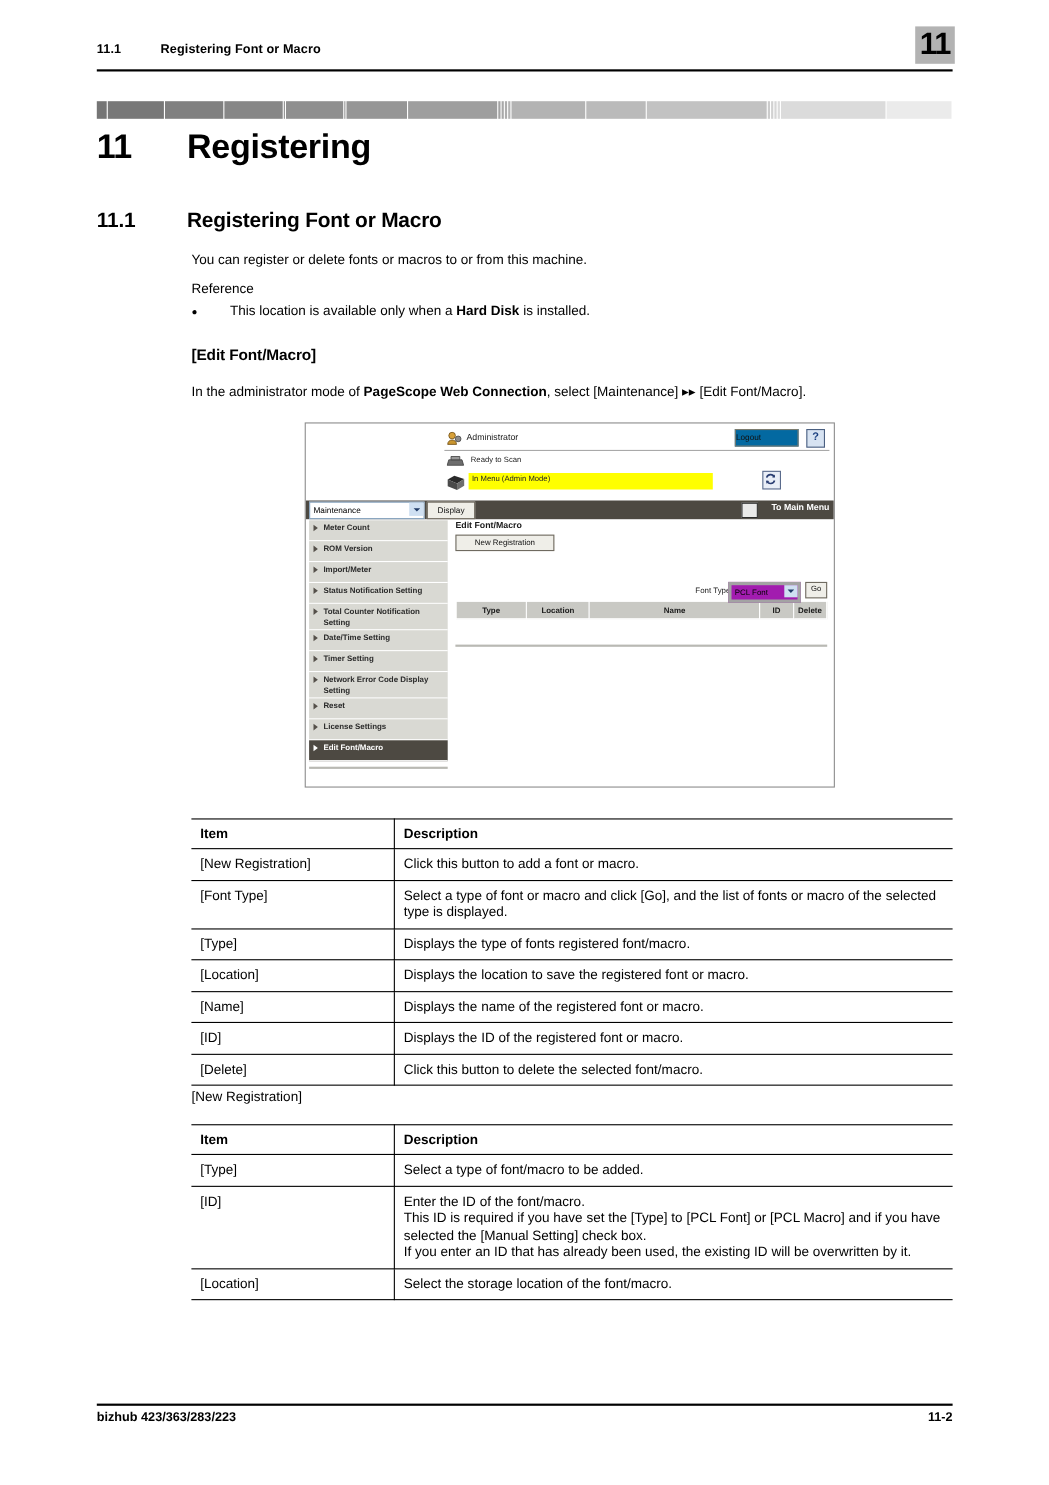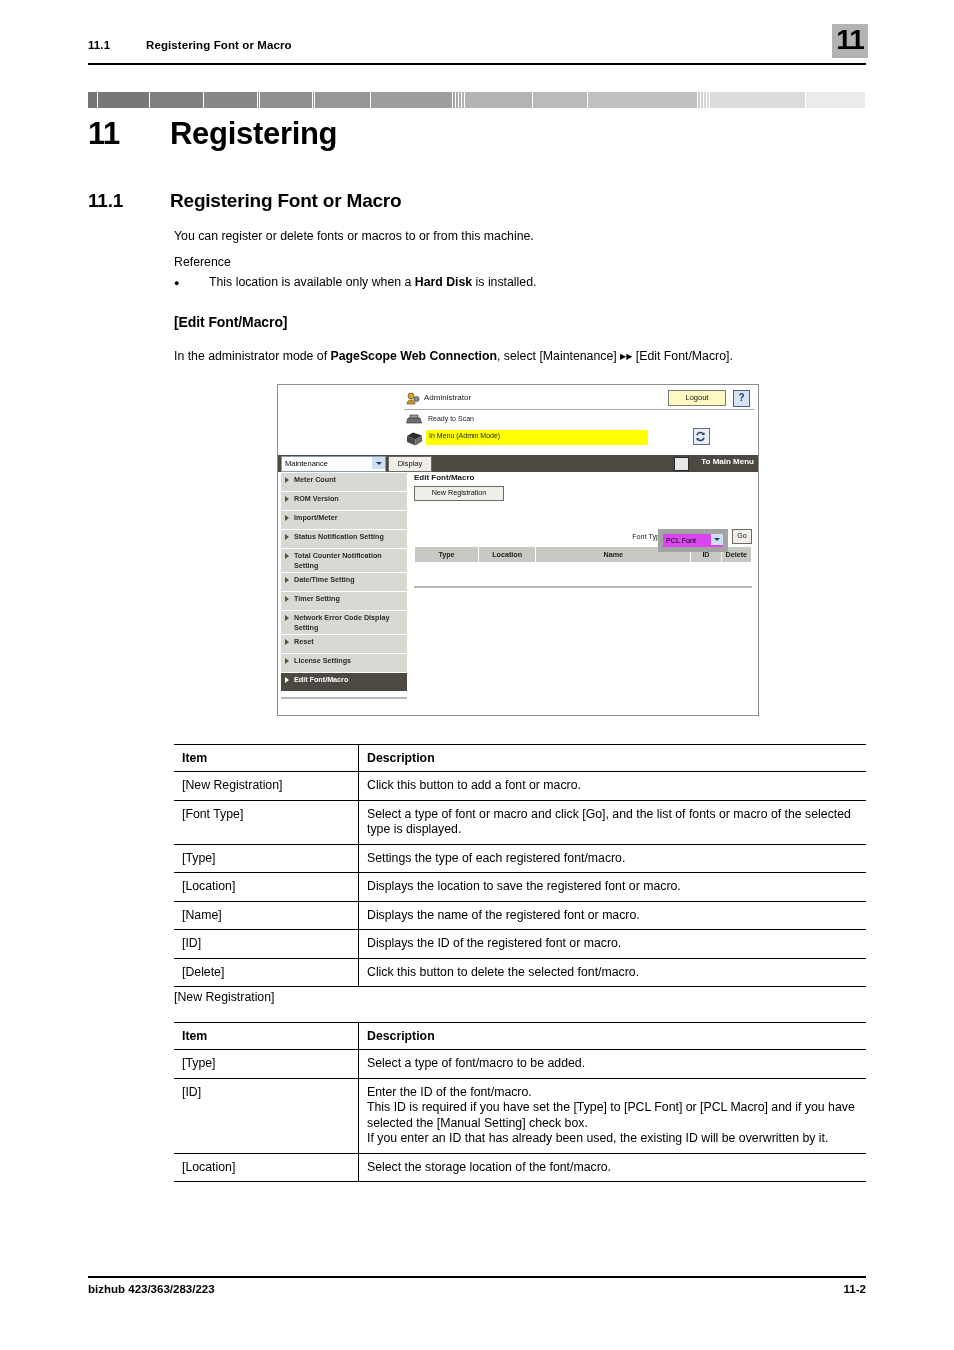--- a/index.html
+++ b/index.html
@@ -151,23 +151,23 @@
   .s-admin-ic {
     position: absolute; left: 2px; top: 2px; width: 14px; height: 13px;
   }
   .s-admin-lbl {
     position: absolute; left: 20px; top: 3px;
     font-size: 8px; color: #1a1a1a;
   }
   .s-logout {
     position: absolute; right: 28px; top: 0px;
     width: 56px; height: 14px;
-    background: #fef9c3;
+    background: #0369a1;
     border: 1px solid #7b7b6e;
-    font-size: 7.5px; line-height: 13px; text-align: center; color: #111;
+    font-size: 7.5px; line-height: 13px; text-align: left; color: #111;
   }
   .s-help {
     position: absolute; right: 4px; top: 0px;
     width: 15px; height: 15px;
     background: #d7e3f2;
     border: 1px solid #4a5f80;
     color: #1a3f80; font-size: 10px; font-weight: bold;
     line-height: 14px; text-align: center;
   }
 
@@ -257,21 +257,21 @@
   .s-main-title { font-size: 8px; font-weight: bold; color: #1a1a1a; }
   .s-newreg {
     margin-top: 4px; width: 88px; height: 13px;
     background: #efeee8; border: 1px solid #6f6a60;
     font-size: 7.2px; line-height: 12px; text-align: center; color: #111;
   }
   .s-fonttype-row { position: relative; margin-top: 28px; height: 14px; }
   .s-ft-lbl { position: absolute; right: 88px; top: 3px; font-size: 7.2px; color: #1a1a1a; }
   .s-ft-select {
     position: absolute; right: 24px; top: 0; width: 60px; height: 13px;
-    background: #d946ef; border: 5px solid #a3a3a3;
+    background: #a21caf; border: 3px solid #a3a3a3;
   }
   .s-ft-select .lbl { position: absolute; left: 3px; top: 2px; font-size: 7.2px; color: #000; }
   .s-ft-select .arw { position: absolute; right: 0; top: 0; width: 12px; height: 11px; background: #cfe0f2; }
   .s-ft-select .arw::after {
     content: ""; position: absolute; left: 3px; top: 4px;
     border-left: 3px solid transparent; border-right: 3px solid transparent;
     border-top: 3px solid #1f3a66;
   }
   .s-go {
     position: absolute; right: 0; top: 0; width: 18px; height: 13px;
@@ -495,21 +495,21 @@
       <tr>
         <td class="c1">[New Registration]</td>
         <td>Click this button to add a font or macro.</td>
       </tr>
       <tr>
         <td class="c1">[Font Type]</td>
         <td>Select a type of font or macro and click [Go], and the list of fonts or macro of the selected type is displayed.</td>
       </tr>
       <tr>
         <td class="c1">[Type]</td>
-        <td>Settings the type of each registered font/macro.</td>
+        <td>Displays the type of fonts registered font/macro.</td>
       </tr>
       <tr>
         <td class="c1">[Location]</td>
         <td>Displays the location to save the registered font or macro.</td>
       </tr>
       <tr>
         <td class="c1">[Name]</td>
         <td>Displays the name of the registered font or macro.</td>
       </tr>
       <tr>

